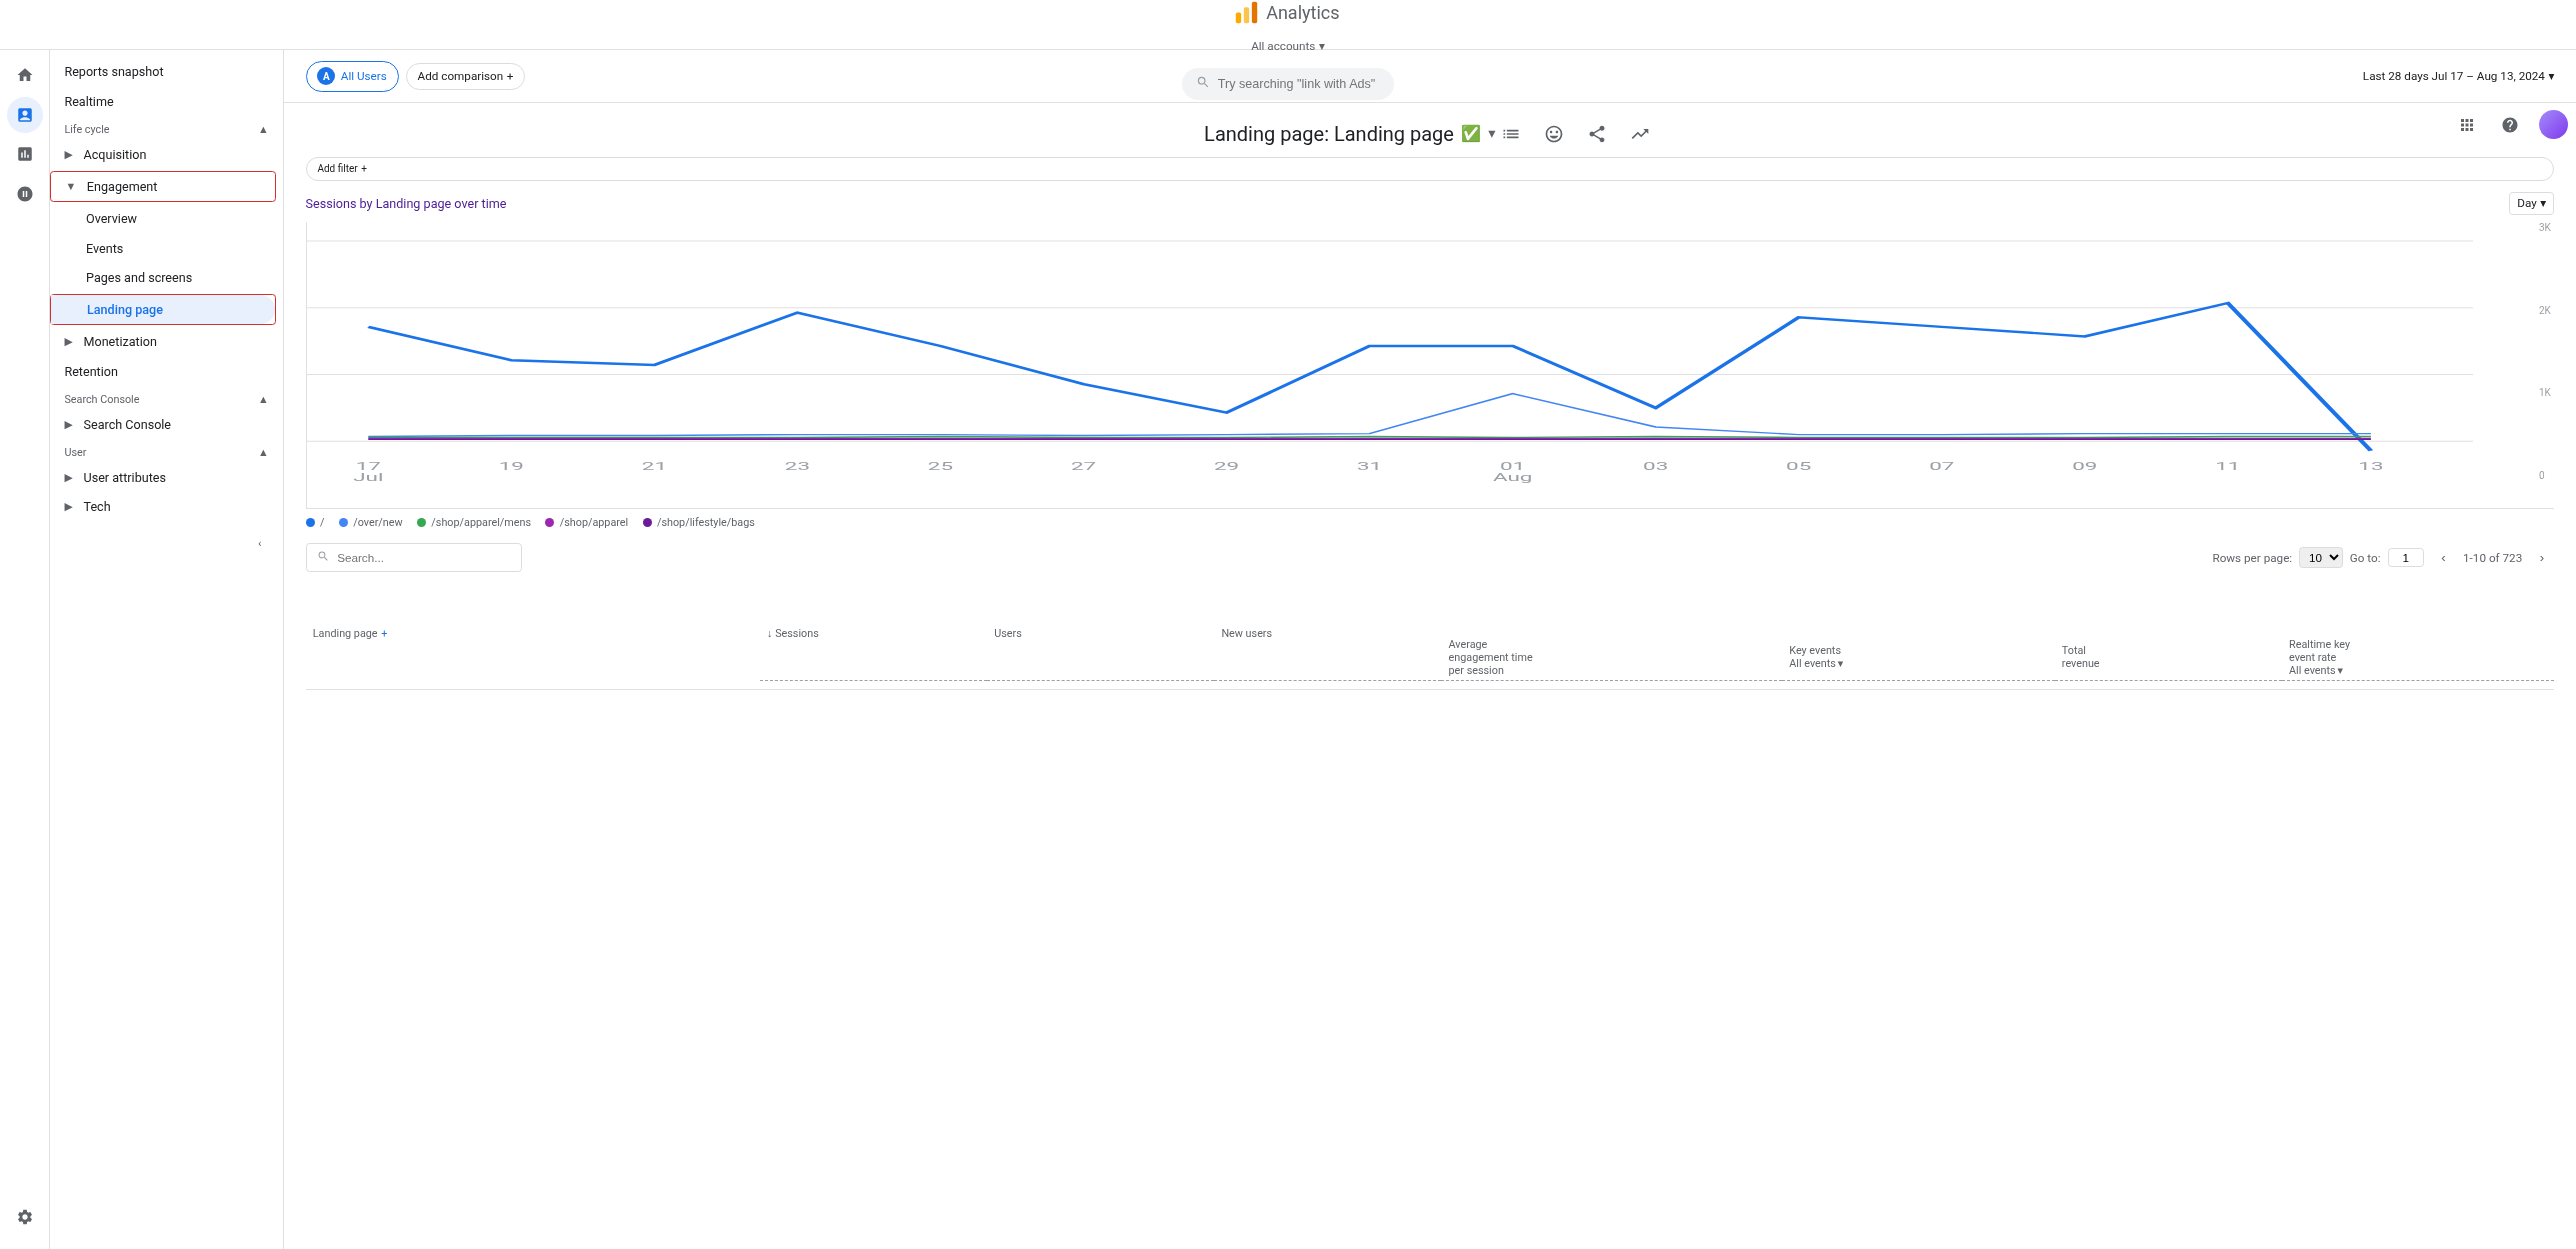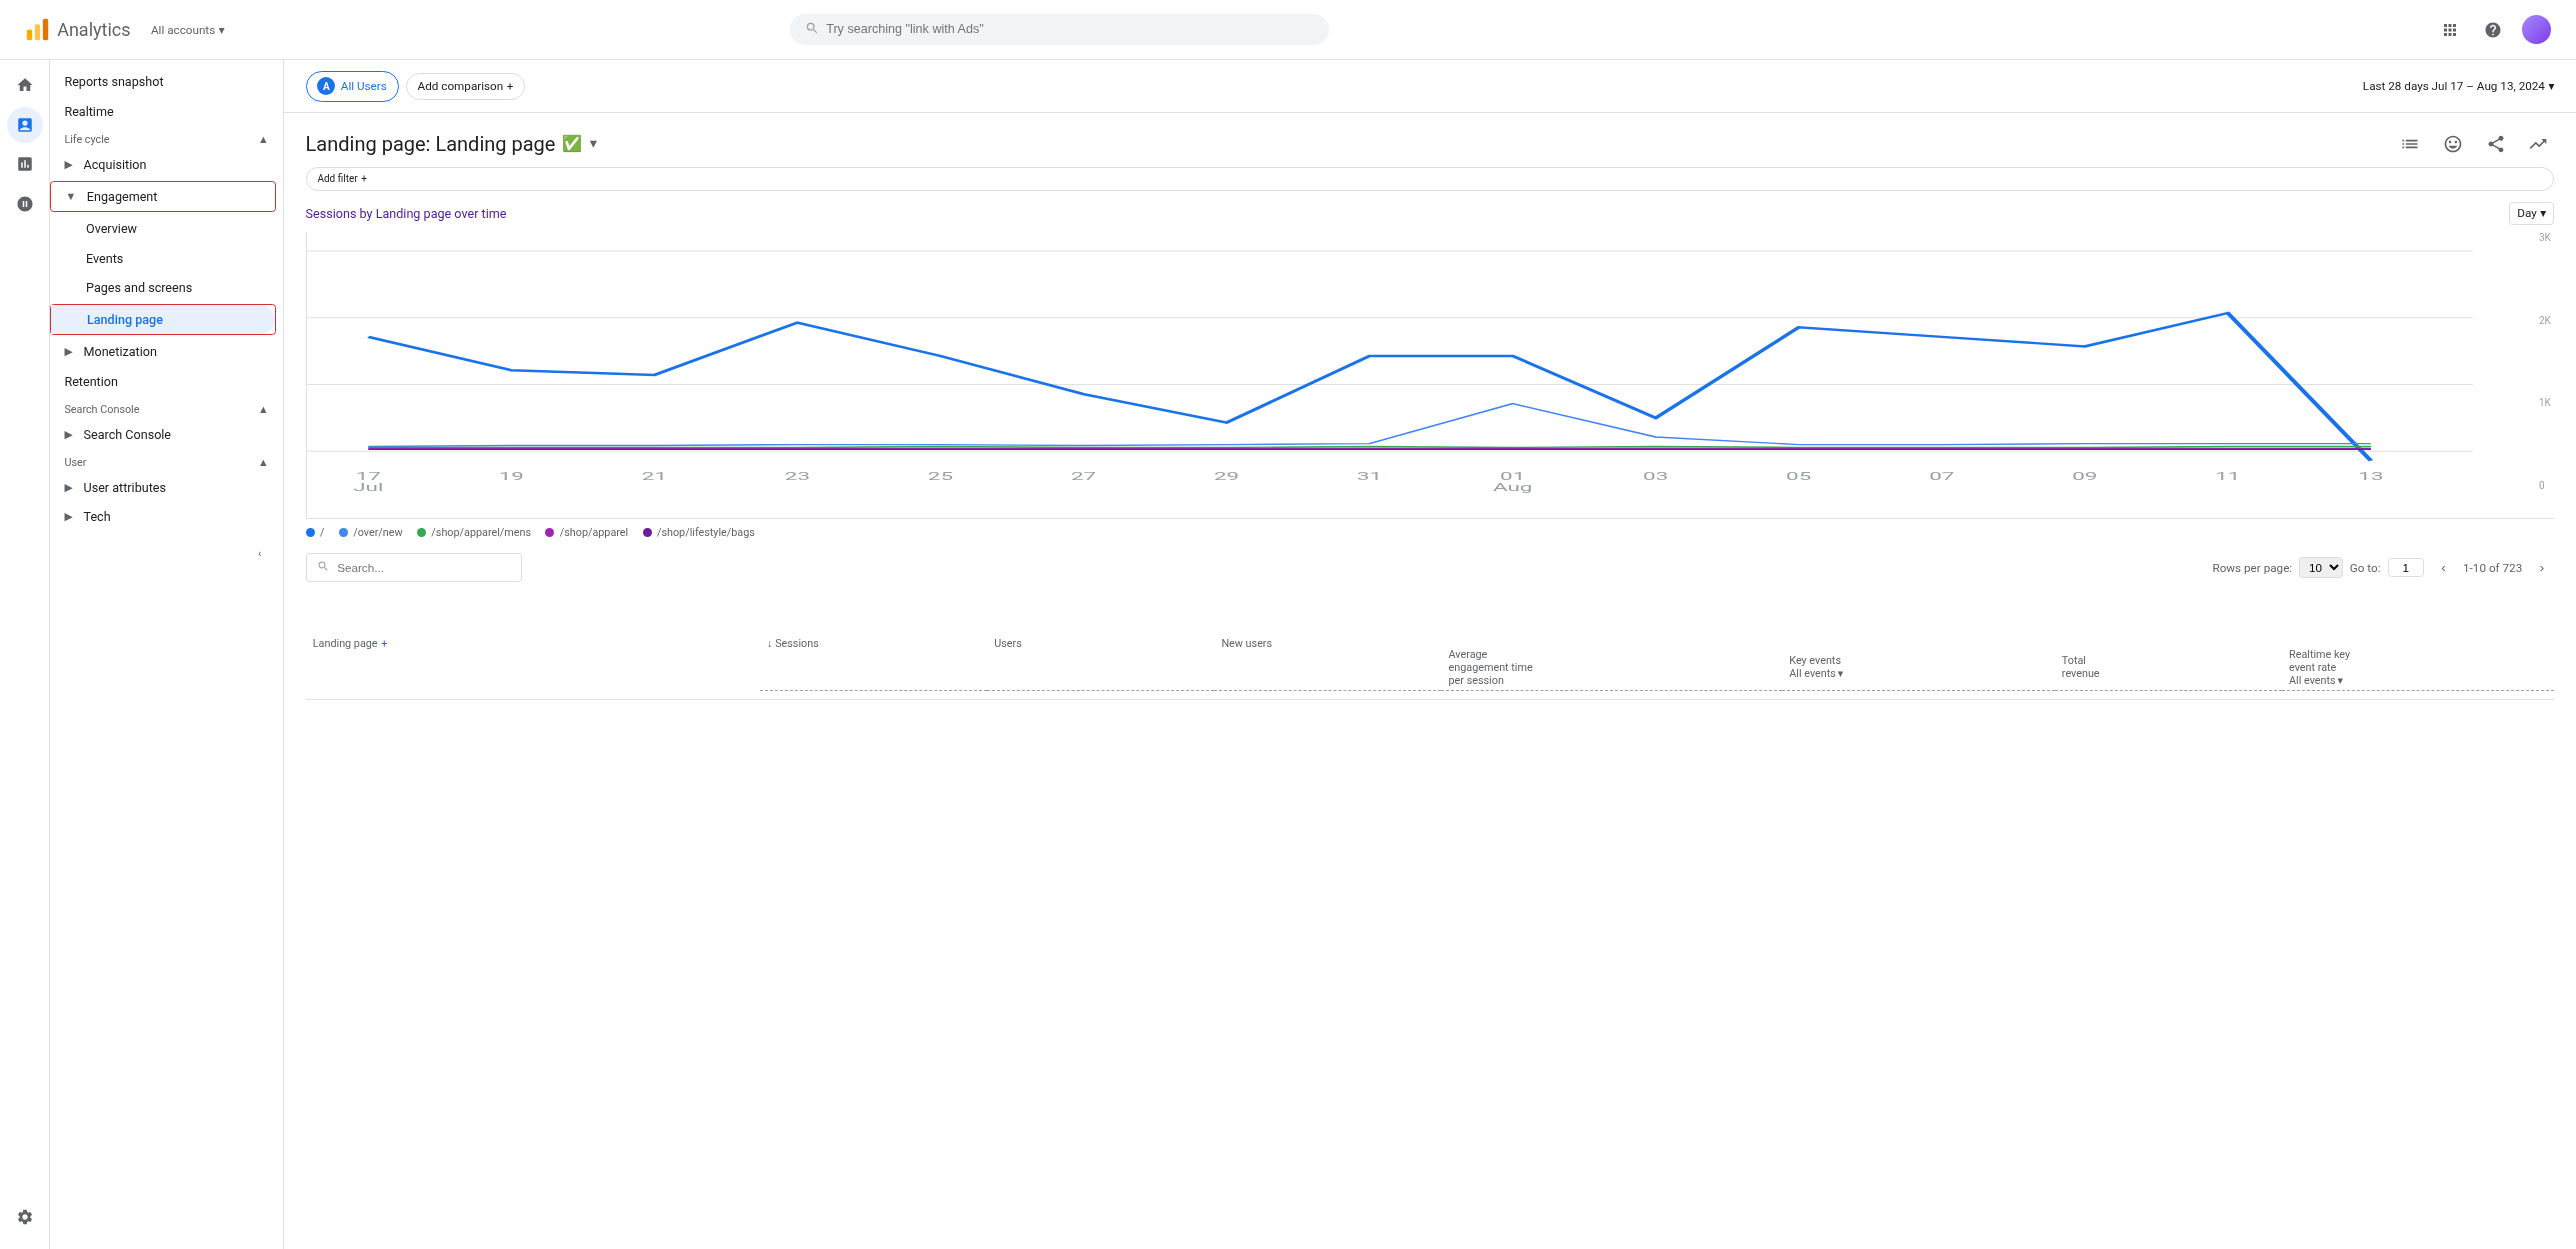--- a/index.html
+++ b/index.html
@@ -1,21 +1,21 @@
 <!DOCTYPE html>
 <html style="font-size:14.4px"><head>
   <meta charset="utf-8">
   <style>
     * { box-sizing: border-box; margin: 0; padding: 0; }
     body { font-family: 'Google Sans', Roboto, Arial, sans-serif; font-size: 11.7px; background: #fff; color: #202124; display: flex; flex-direction: column; height: 100vh; overflow: hidden; }
 
     
     .topbar {
-      display: flex; align-items: center; height: 60px; padding: 0 25px;
-      border-bottom: 0.9px solid #e0e0e0; flex-shrink: 0; gap: 10.8px;
+      display: flex; align-items: center; height: 50px; padding: 0 8px;
+      border-bottom: 0.9px solid #e0e0e0; flex-shrink: 0; gap: 10.8px; flex-direction: column;
     }
     .logo { display: flex; align-items: center; gap: 7.2px; min-width: 108px; }
     .logo-icon { width: 25px; height: 25px; }
     .logo-text { font-size: 18px; color: #5f6368; font-weight: 400; }
     .account-btn {
       display: flex; align-items: center; gap: 3.6px; font-size: 11.7px; color: #5f6368;
       cursor: pointer; padding: 3.6px 7.2px; border-radius: 3.6px;
     }
     .search-bar {
       flex: 1; max-width: 539px; margin: 0 auto;
@@ -87,21 +87,21 @@
     }
     .add-comparison-btn {
       display: flex; align-items: center; gap: 3.6px; padding: 5.4px 10.8px;
       border: 1.3px solid #dadce0; border-radius: 18px; cursor: pointer;
       font-size: 11.7px; color: #202124; background: #fff;
     }
     .date-range { font-size: 11.7px; color: #202124; display: flex; align-items: center; gap: 3.6px; cursor: pointer; }
 
     
     .page-title-row {
-      padding: 14.4px 21.6px 7.2px; display: flex; align-items: center; justify-content: space-between;
+      padding: 14.4px 21.6px 7.2px; display: flex; align-items: center; justify-content: center;
     }
     .page-title {
       display: flex; align-items: center; gap: 7.2px; font-size: 20px; font-weight: 400; color: #202124;
     }
     .page-title-actions { display: flex; align-items: center; gap: 10.8px; }
     .icon-btn { width: 32px; height: 32px; border-radius: 50%; display: flex; align-items: center; justify-content: center; cursor: pointer; color: #5f6368; }
 
     .filter-add-row { padding: 0 21.6px 10.8px; }
     .add-filter-btn {
       display: flex; align-items: center; gap: 3.6px; padding: 5.4px 10.8px;

